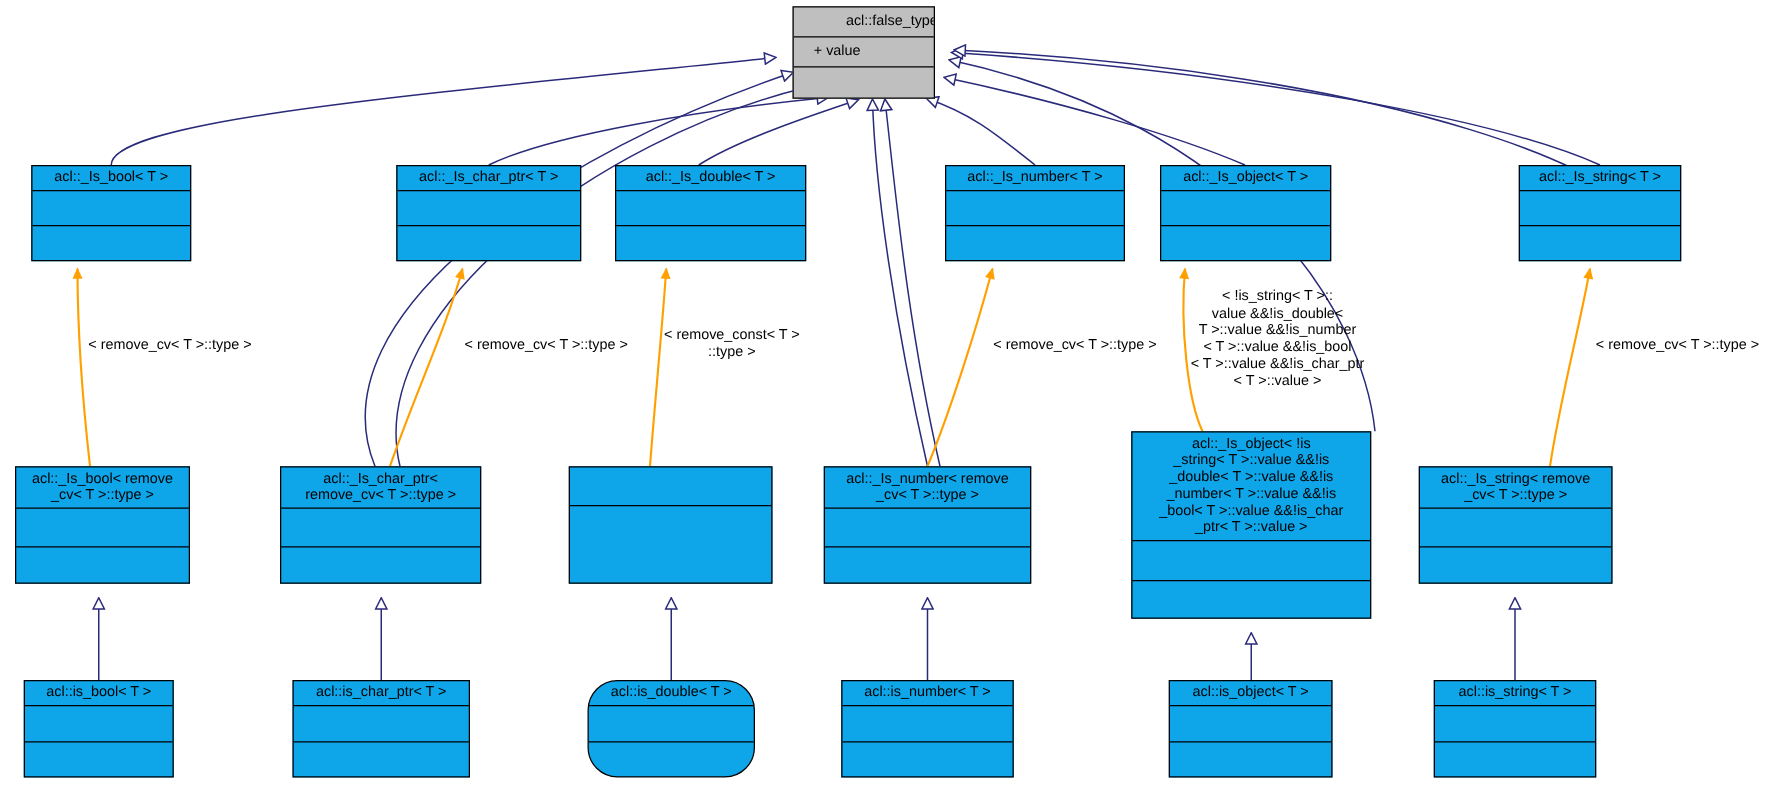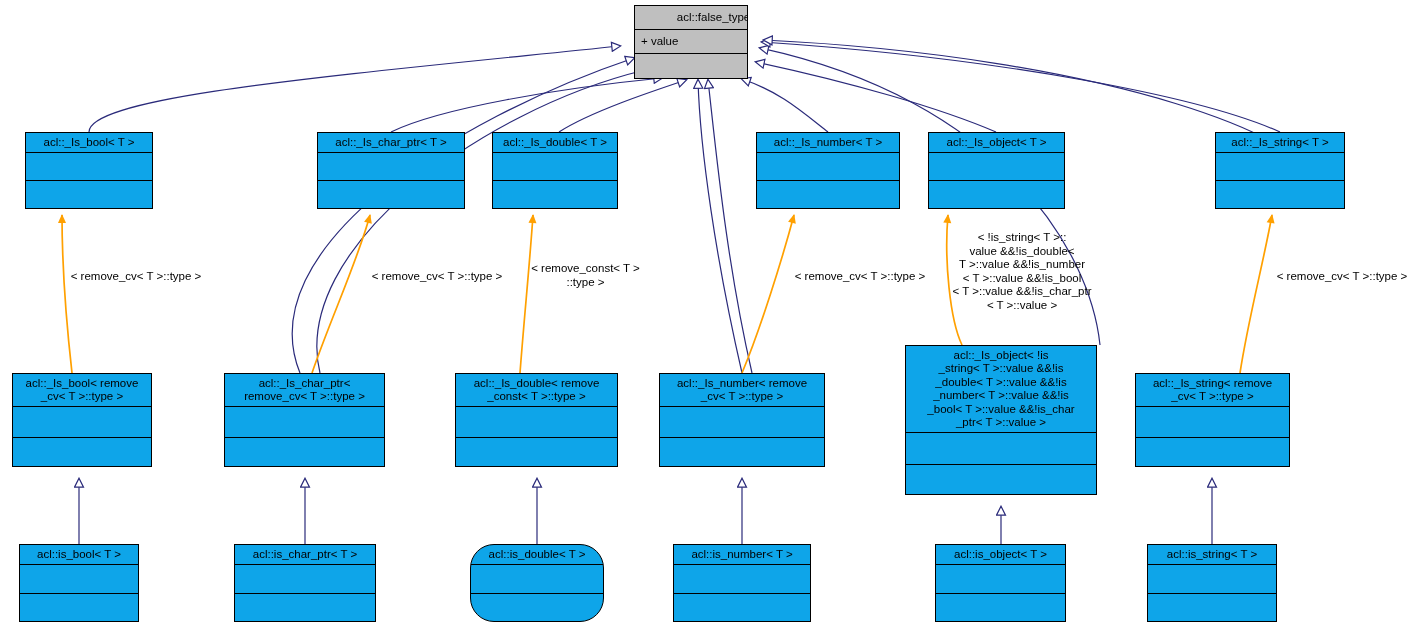--- a/index.html
+++ b/index.html
@@ -65,42 +65,42 @@
       <path d="M742,544 L742,479"></path>
       <path d="M1001,544 L1001,507"></path>
       <path d="M1212,544 L1212,479"></path>
     </g>
   </svg>
 
   <div class="umlbox root" style="left:634px;top:5px;width:114px;height:74px;">
     <div class="cell title ttl" style="height:24px;padding-left:48px;">
       <span class="ln">acl::false_type</span>
     </div>
-    <div class="cell attrs ttl" style="height:24px;justify-content:flex-start;padding-left:6px;">
+    <div class="cell attrs ttl" style="height:24px;justify-content:flex-start;padding-left:16px;">
       <span class="ln">+ value</span>
     </div>
     <div class="cell" style="height:24px;"></div>
   </div>
 
   <div id="boxes">
       <div class="umlbox" style="left: 25px; top: 132px; width: 128px; height: 77px;">
         <div class="cell title ttl" style="height: 19.5px;">
           <span class="ln">acl::_Is_bool&lt; T &gt;</span>
         </div>
         <div class="cell attrs" style="height: 28.75px;"></div>
         <div class="cell" style="height: 28.75px;"></div>
       </div>
       <div class="umlbox" style="left: 317px; top: 132px; width: 148px; height: 77px;">
         <div class="cell title ttl" style="height: 19.5px;">
           <span class="ln">acl::_Is_char_ptr&lt; T &gt;</span>
         </div>
         <div class="cell attrs" style="height: 28.75px;"></div>
         <div class="cell" style="height: 28.75px;"></div>
       </div>
-      <div class="umlbox" style="left: 492px; top: 132px; width: 126px; height: 77px;">
+      <div class="umlbox" style="left: 492px; top: 132px; width: 153px; height: 77px;">
         <div class="cell title ttl" style="height: 19.5px;">
           <span class="ln">acl::_Is_double&lt; T &gt;</span>
         </div>
         <div class="cell attrs" style="height: 28.75px;"></div>
         <div class="cell" style="height: 28.75px;"></div>
       </div>
       <div class="umlbox" style="left: 756px; top: 132px; width: 144px; height: 77px;">
         <div class="cell title ttl" style="height: 19.5px;">
           <span class="ln">acl::_Is_number&lt; T &gt;</span>
         </div>
@@ -131,24 +131,20 @@
       </div>
       <div class="umlbox" style="left: 224px; top: 373px; width: 161px; height: 94px;">
         <div class="cell title ttl" style="height: 33px;">
           <span class="ln">acl::_Is_char_ptr&lt;</span>
           <span class="ln">remove_cv&lt; T &gt;::type &gt;</span>
         </div>
         <div class="cell attrs" style="height: 30.5px;"></div>
         <div class="cell" style="height: 30.5px;"></div>
       </div>
       <div class="umlbox" style="left: 455px; top: 373px; width: 163px; height: 94px;">
-        <div class="cell title ttl" style="height: 33px;">
-          <span class="ln">acl::_Is_double&lt; remove</span>
-          <span class="ln">_const&lt; T &gt;::type &gt;</span>
-        </div>
         <div class="cell attrs" style="height: 30.5px;"></div>
         <div class="cell" style="height: 30.5px;"></div>
       </div>
       <div class="umlbox" style="left: 659px; top: 373px; width: 166px; height: 94px;">
         <div class="cell title ttl" style="height: 33px;">
           <span class="ln">acl::_Is_number&lt; remove</span>
           <span class="ln">_cv&lt; T &gt;::type &gt;</span>
         </div>
         <div class="cell attrs" style="height: 30.5px;"></div>
         <div class="cell" style="height: 30.5px;"></div>

